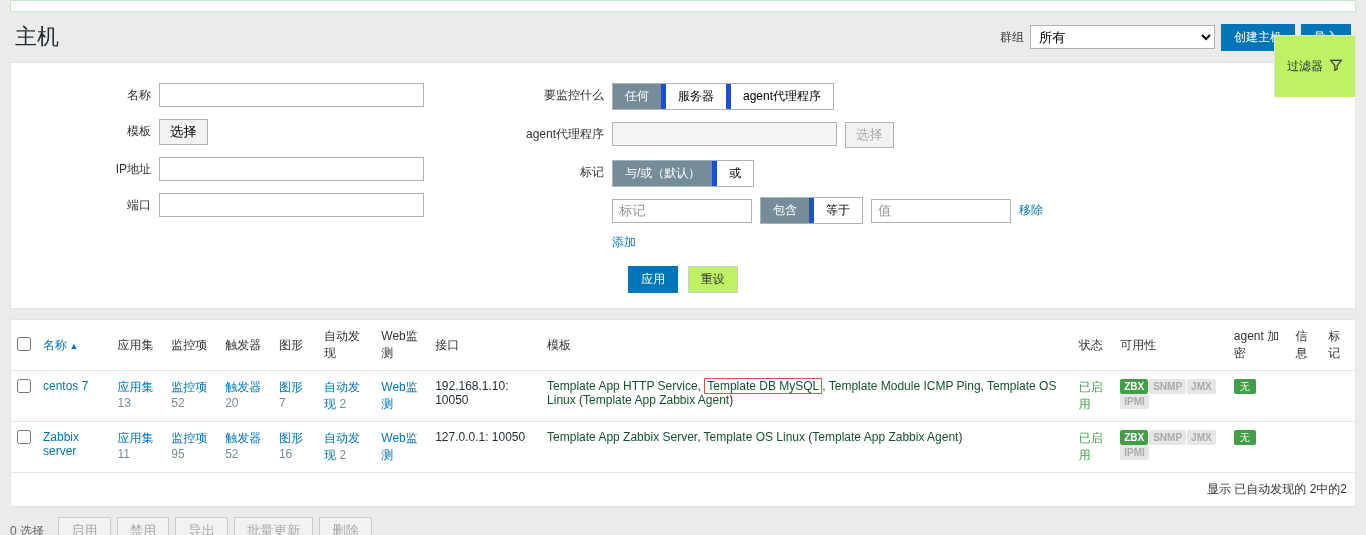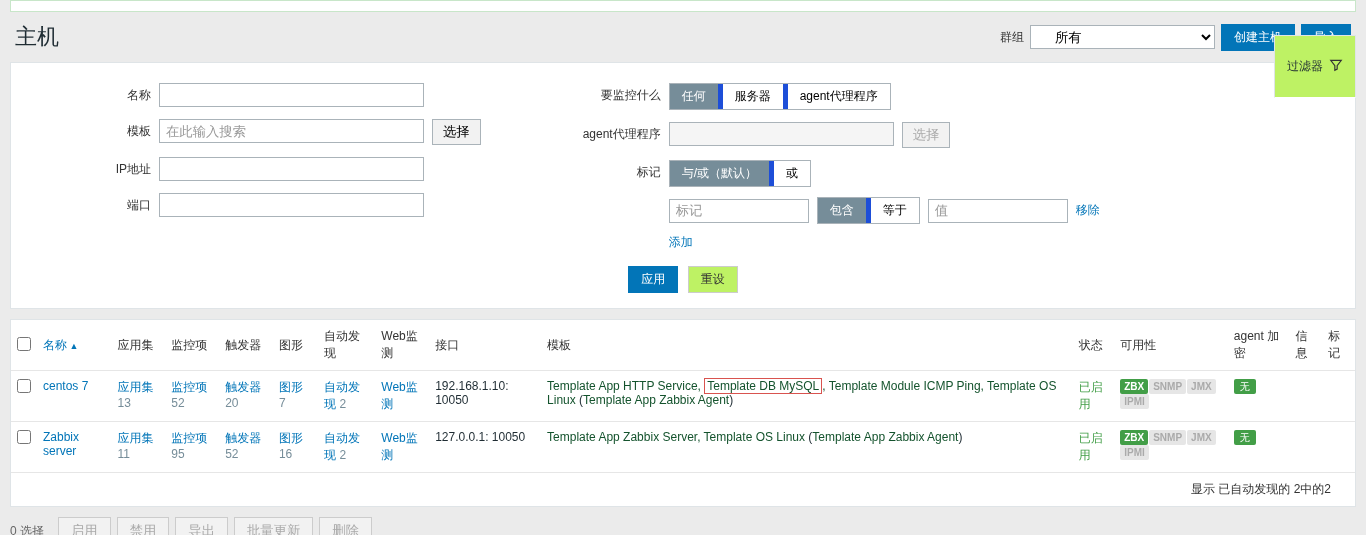--- a/index.html
+++ b/index.html
@@ -4,21 +4,21 @@
   <style>
     * { box-sizing: border-box; margin: 0; padding: 0; }
     body { font-family: Arial, sans-serif; font-size: 12px; color: #1f2c33; background: #ebebeb; }
     
     .top-banner { background: #fff; border: 1px solid #c8e6c9; margin: 0 10px 5px 10px; padding: 4px 10px; display: flex; align-items: center; height: 12px; }
     
     .header-row { display: flex; justify-content: space-between; align-items: center; padding: 5px 15px 10px 15px; }
     .page-title { font-size: 22px; font-weight: normal; color: #1f2c33; }
     .header-controls { display: flex; align-items: center; gap: 6px; }
     .header-controls label { color: #333; }
-    .group-select { border: 1px solid #aab3b9; height: 24px; width: 185px; background: #fff; padding: 0 20px; }
+    .group-select { border: 1px solid #aab3b9; height: 24px; width: 185px; background: #fff; padding: 0 4px; }
     .btn-primary { background: #0275b8; color: #fff; border: 1px solid #0275b8; padding: 4px 12px; cursor: pointer; font-size: 12px; }
     .btn-default { background: #bef264; border: 1px solid #ccc; color: #333; padding: 4px 12px; cursor: pointer; font-size: 12px; }
     
     .filter-container { margin: 0 10px; background: #fff; border: 1px solid #dfe4e7; position: relative; }
     .filter-tab { position: absolute; right: -1px; top: -28px; background: #bef264; border: 1px solid #dfe4e7; border-bottom: 1px solid #fff; padding: 22px 12px; display: flex; align-items: center; gap: 6px; font-size: 12px; }
     .filter-icon { font-size: 14px; }
     
     .filter-form { padding: 20px 40px 15px 40px; display: flex; gap: 80px; }
     .filter-col { display: flex; flex-direction: column; gap: 12px; }
     .filter-row { display: flex; align-items: flex-start; gap: 8px; }
@@ -54,21 +54,21 @@
     .count { color: #768d99; text-align: center; }
     .status-enabled { color: #429e47; }
     
     .avail-badge { display: inline-block; padding: 2px 4px; font-size: 10px; font-weight: bold; border-radius: 2px; margin-right: 1px; }
     .avail-zbx { background: #429e47; color: #fff; }
     .avail-off { background: #e6e6e6; color: #aaa; }
     .encrypt-none { background: #429e47; color: #fff; padding: 2px 6px; border-radius: 2px; font-size: 10px; }
     
     .highlight-box { border: 1px solid #d9534f; padding: 0 2px; }
     
-    .table-footer { text-align: right; padding: 8px 24px; color: #333; background: #fff; }
+    .table-footer { text-align: right; padding: 8px 8px; color: #333; background: #fff; }
     
     .bulk-actions { padding: 10px; display: flex; align-items: center; gap: 6px; }
     .bulk-count { color: #666; margin-right: 8px; }
     .btn-disabled { background: #f2f2f2; border: 1px solid #ccc; color: #aaa; padding: 4px 12px; cursor: not-allowed; }
     
     input[type=checkbox] { width: 14px; height: 14px; }
   </style>
 </head>
 <body>
 
@@ -98,21 +98,20 @@
   </div>
 
   <div class="filter-form">
     <div class="filter-col">
       <div class="filter-row">
         <div class="filter-label">名称</div>
         <input class="filter-input" style="">
       </div>
       <div class="filter-row">
         <div class="filter-label">模板</div>
-        <input class="filter-input" placeholder="在此输入搜索" style="">
         <button class="btn-select">选择</button>
       </div>
       <div class="filter-row">
         <div class="filter-label">IP地址</div>
         <input class="filter-input" style="">
       </div>
       <div class="filter-row">
         <div class="filter-label">端口</div>
         <input class="filter-input" style="">
       </div>

